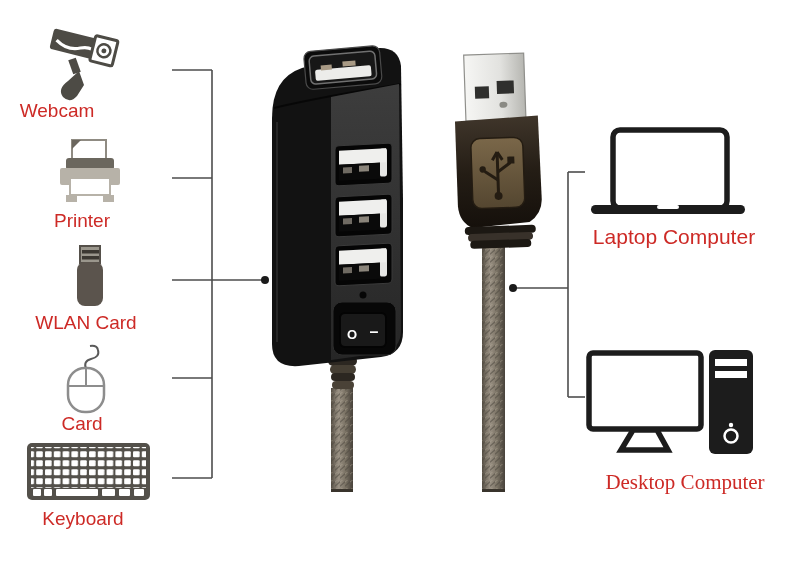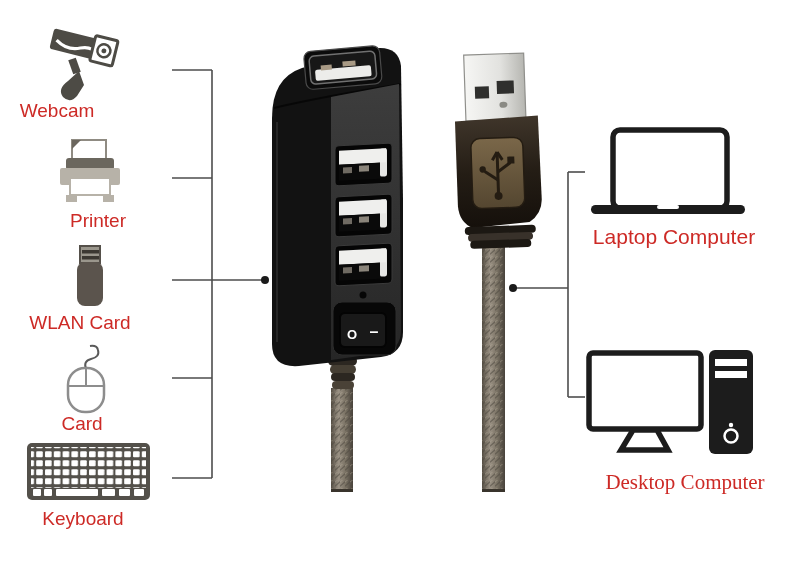--- a/index.html
+++ b/index.html
@@ -236,20 +236,20 @@
       <polygon points="633,430 657,430 668,450 621,450" fill="#ffffff" stroke="#1c1c1c" stroke-width="5.5"></polygon>
       <rect x="709" y="350" width="44" height="104" rx="6" fill="#1c1c1c"></rect>
       <rect x="715" y="359" width="32" height="7" fill="#ffffff"></rect>
       <rect x="715" y="371" width="32" height="7" fill="#ffffff"></rect>
       <circle cx="731" cy="436" r="6.5" fill="none" stroke="#ffffff" stroke-width="2.5"></circle>
       <circle cx="731" cy="425" r="2.2" fill="#ffffff"></circle>
     </g>
   </svg>
 
   <div class="label label-sm" style="left:17px;top:101px;width:80px;">Webcam</div>
-  <div class="label label-sm" style="left:56px;top:211px;width:84px;">Printer</div>
-  <div class="label label-sm" style="left:24px;top:313px;width:112px;">WLAN Card</div>
+  <div class="label label-sm" style="left:40px;top:211px;width:84px;">Printer</div>
+  <div class="label label-sm" style="left:30px;top:313px;width:112px;">WLAN Card</div>
   <div class="label label-sm" style="left:40px;top:414px;width:84px;">Card</div>
   <div class="label label-lg" style="left:592px;top:226px;width:164px;">Laptop Computer</div>
   <div class="label label-sm" style="left:33px;top:509px;width:100px;">Keyboard</div>
   <div class="label label-lg" style="left:601px;top:471px;width:168px;font-family:Liberation Serif, serif;">Desktop Computer</div>
 
 </div>
 
 </body></html>

